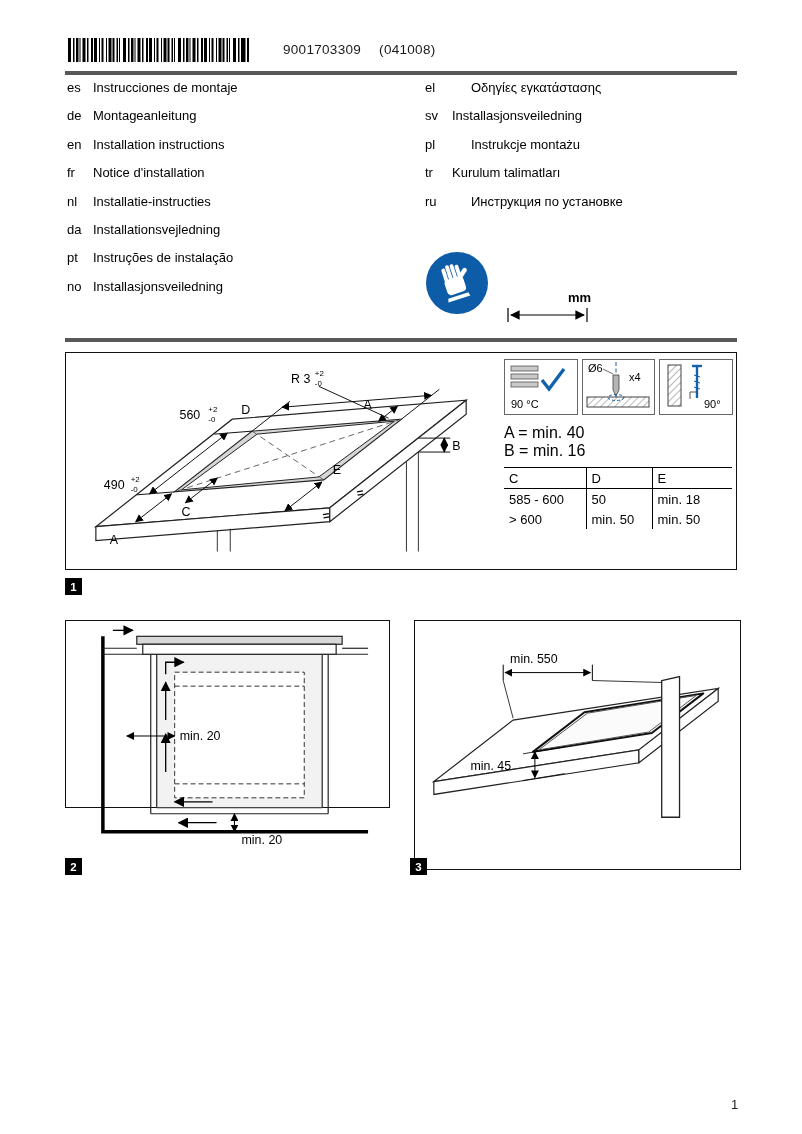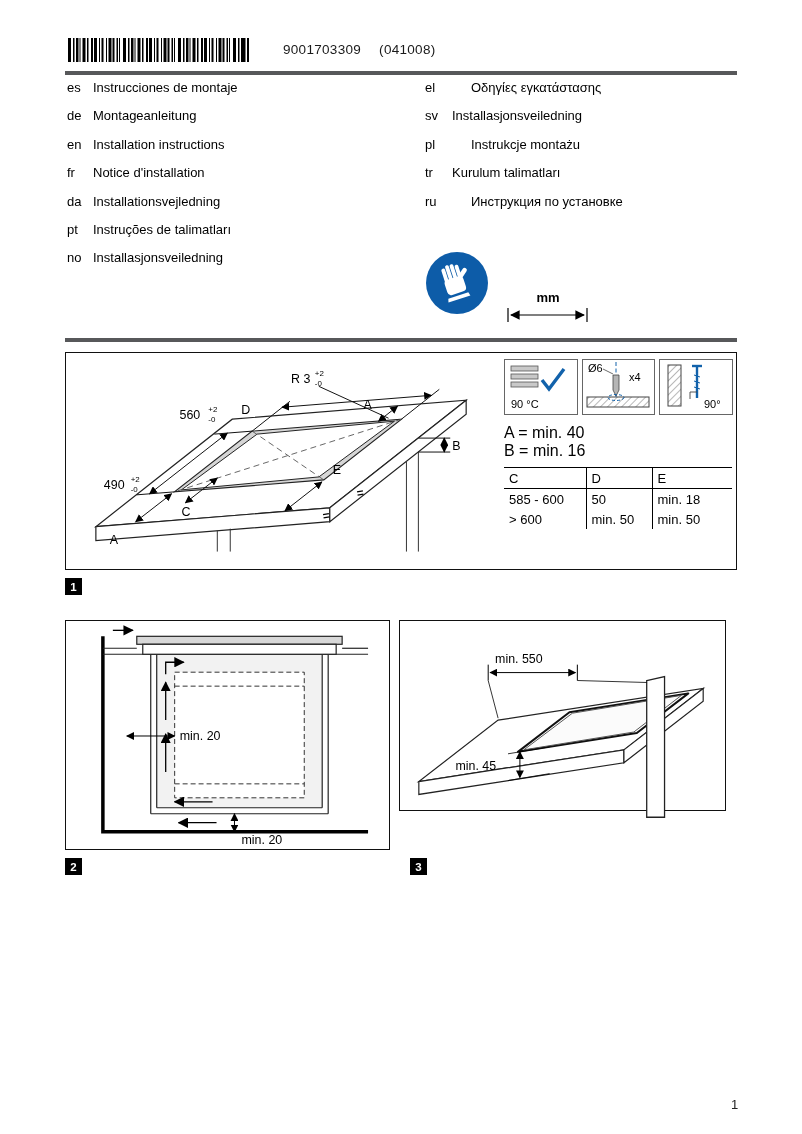--- a/index.html
+++ b/index.html
@@ -14,27 +14,27 @@
   
   .lang-col{position:absolute;top:80px;}
   #lang-left{left:67px;}
   #lang-right{left:425px;}
   .lang-row{height:28.4px;display:flex;align-items:flex-start;font-size:13px;font-weight:normal;white-space:nowrap;}
   .lang-code{display:inline-block;min-width:26px;}
   #lang-right .lang-code{min-width:27px;}
   #lang-right .lang-code.tab{min-width:46px;}
   
   #glove{left:425px;top:251px;}
-  #mm-symbol{left:505px;top:290px;width:86px;text-align:center;}
+  #mm-symbol{left:505px;top:290px;width:86px;text-align:right;}
   #mm-symbol .mm-label{display:block;font-size:13px;font-weight:bold;margin-bottom:2px;}
   
   .figbox{position:absolute;border:1.5px solid #111;background:#fff;box-sizing:border-box;}
   #fig1{left:65px;top:352px;width:672px;height:218px;}
-  #fig2{left:65px;top:620px;width:325px;height:230px;}
-  #fig3{left:399px;top:620px;width:327px;height:191px;}
+  #fig2{left:65px;top:620px;width:325px;height:188px;}
+  #fig3{left:414px;top:620px;width:327px;height:250px;}
   .step{position:absolute;width:17px;height:17px;background:#000;color:#fff;
         font-size:11.5px;font-weight:bold;display:flex;align-items:center;justify-content:center;}
   #step1{left:65px;top:578px;} #step2{left:65px;top:858px;} #step3{left:410px;top:858px;}
   
   #inset{position:absolute;left:438px;top:6px;width:229px;}
   .icon-row{display:flex;gap:4px;}
   .icon-box{width:81px;height:56px;border:1.5px solid #666;box-sizing:border-box;background:#fff;}
   .notes{margin-top:9px;font-size:16px;line-height:18px;}
   table.dims{border-collapse:collapse;margin-top:7px;width:228px;table-layout:fixed;}
   table.dims th,table.dims td{font-size:13px;font-weight:normal;text-align:left;padding:1px 5px;height:18px;}
@@ -76,26 +76,30 @@
       </div>
     <div class="lang-row">
         <span class="lang-code">en</span>
         <span>Installation instructions</span>
       </div>
     <div class="lang-row">
         <span class="lang-code">fr</span>
         <span>Notice d'installation</span>
       </div>
     <div class="lang-row">
+        <span class="lang-code">nl</span>
+        <span>Installatie-instructies</span>
+      </div>
+    <div class="lang-row">
         <span class="lang-code">da</span>
         <span>Installationsvejledning</span>
       </div>
     <div class="lang-row">
         <span class="lang-code">pt</span>
-        <span>Instruções de talimatları</span>
+        <span>Instruções de instalação</span>
       </div>
     <div class="lang-row">
         <span class="lang-code">no</span>
         <span>Installasjonsveiledning</span>
       </div>
   </div>
 
   <div id="lang-right" class="lang-col">
     <div class="lang-row">
         <span class="lang-code tab">el</span>

